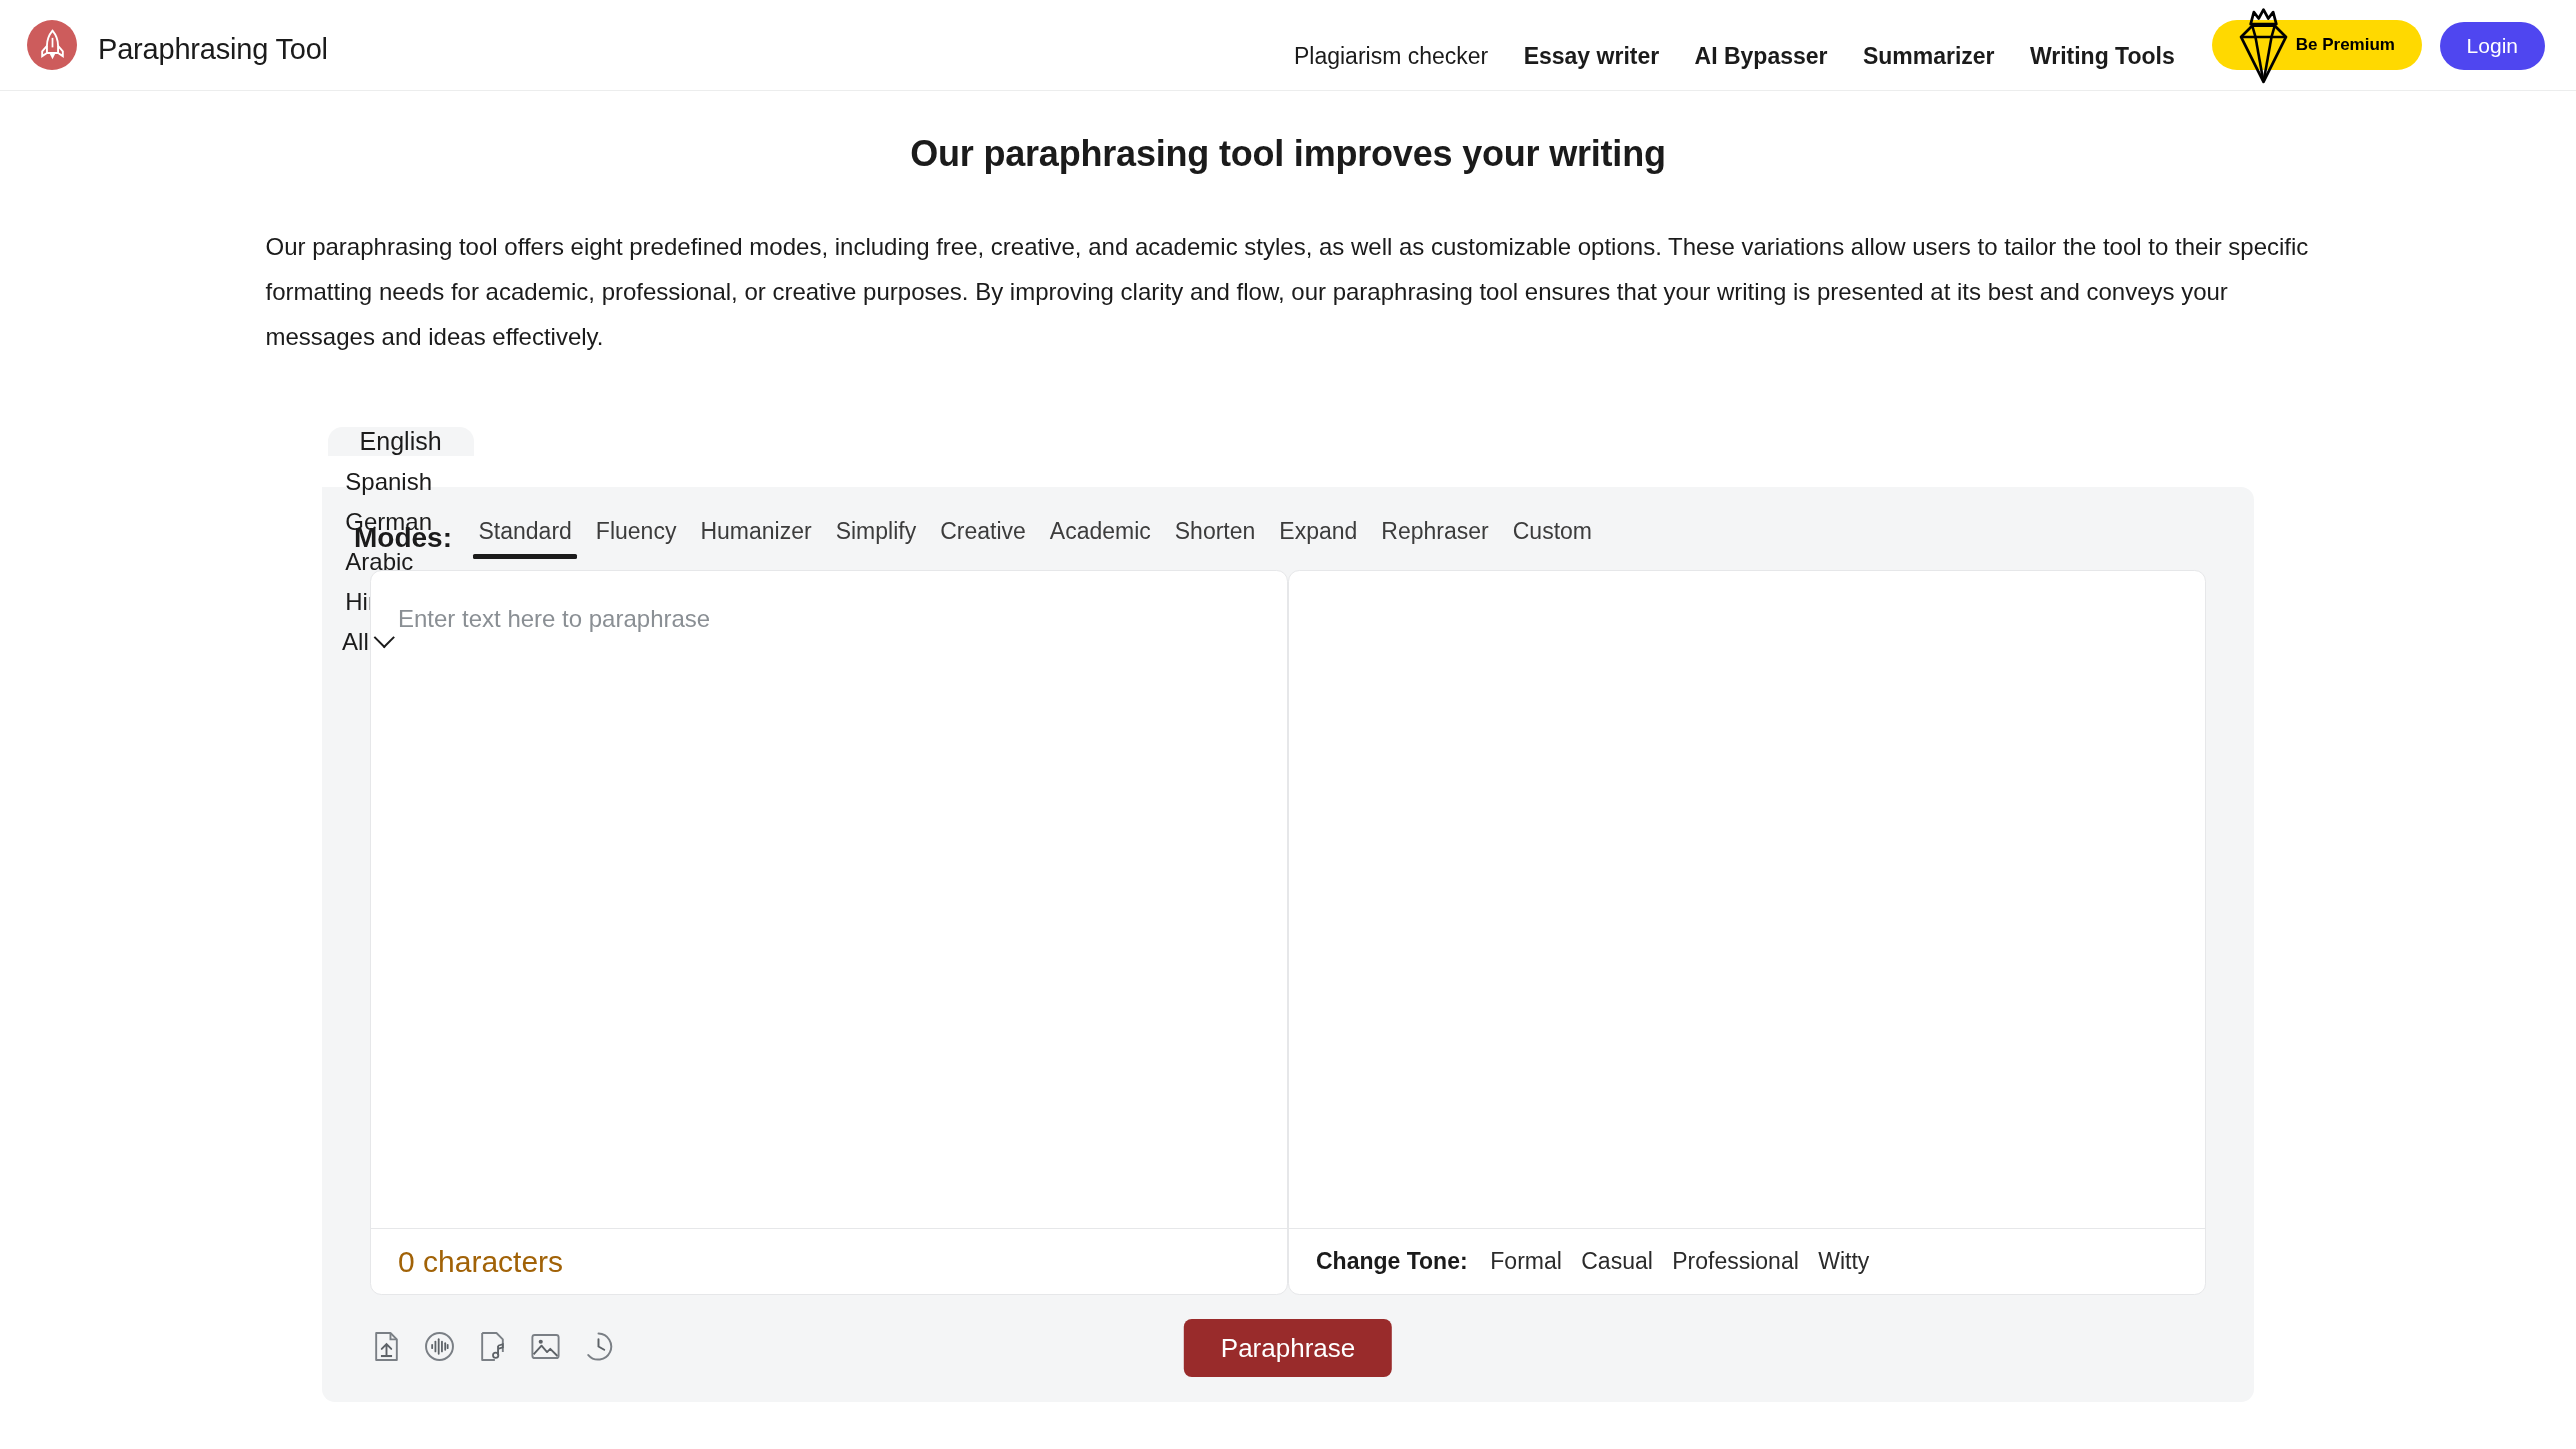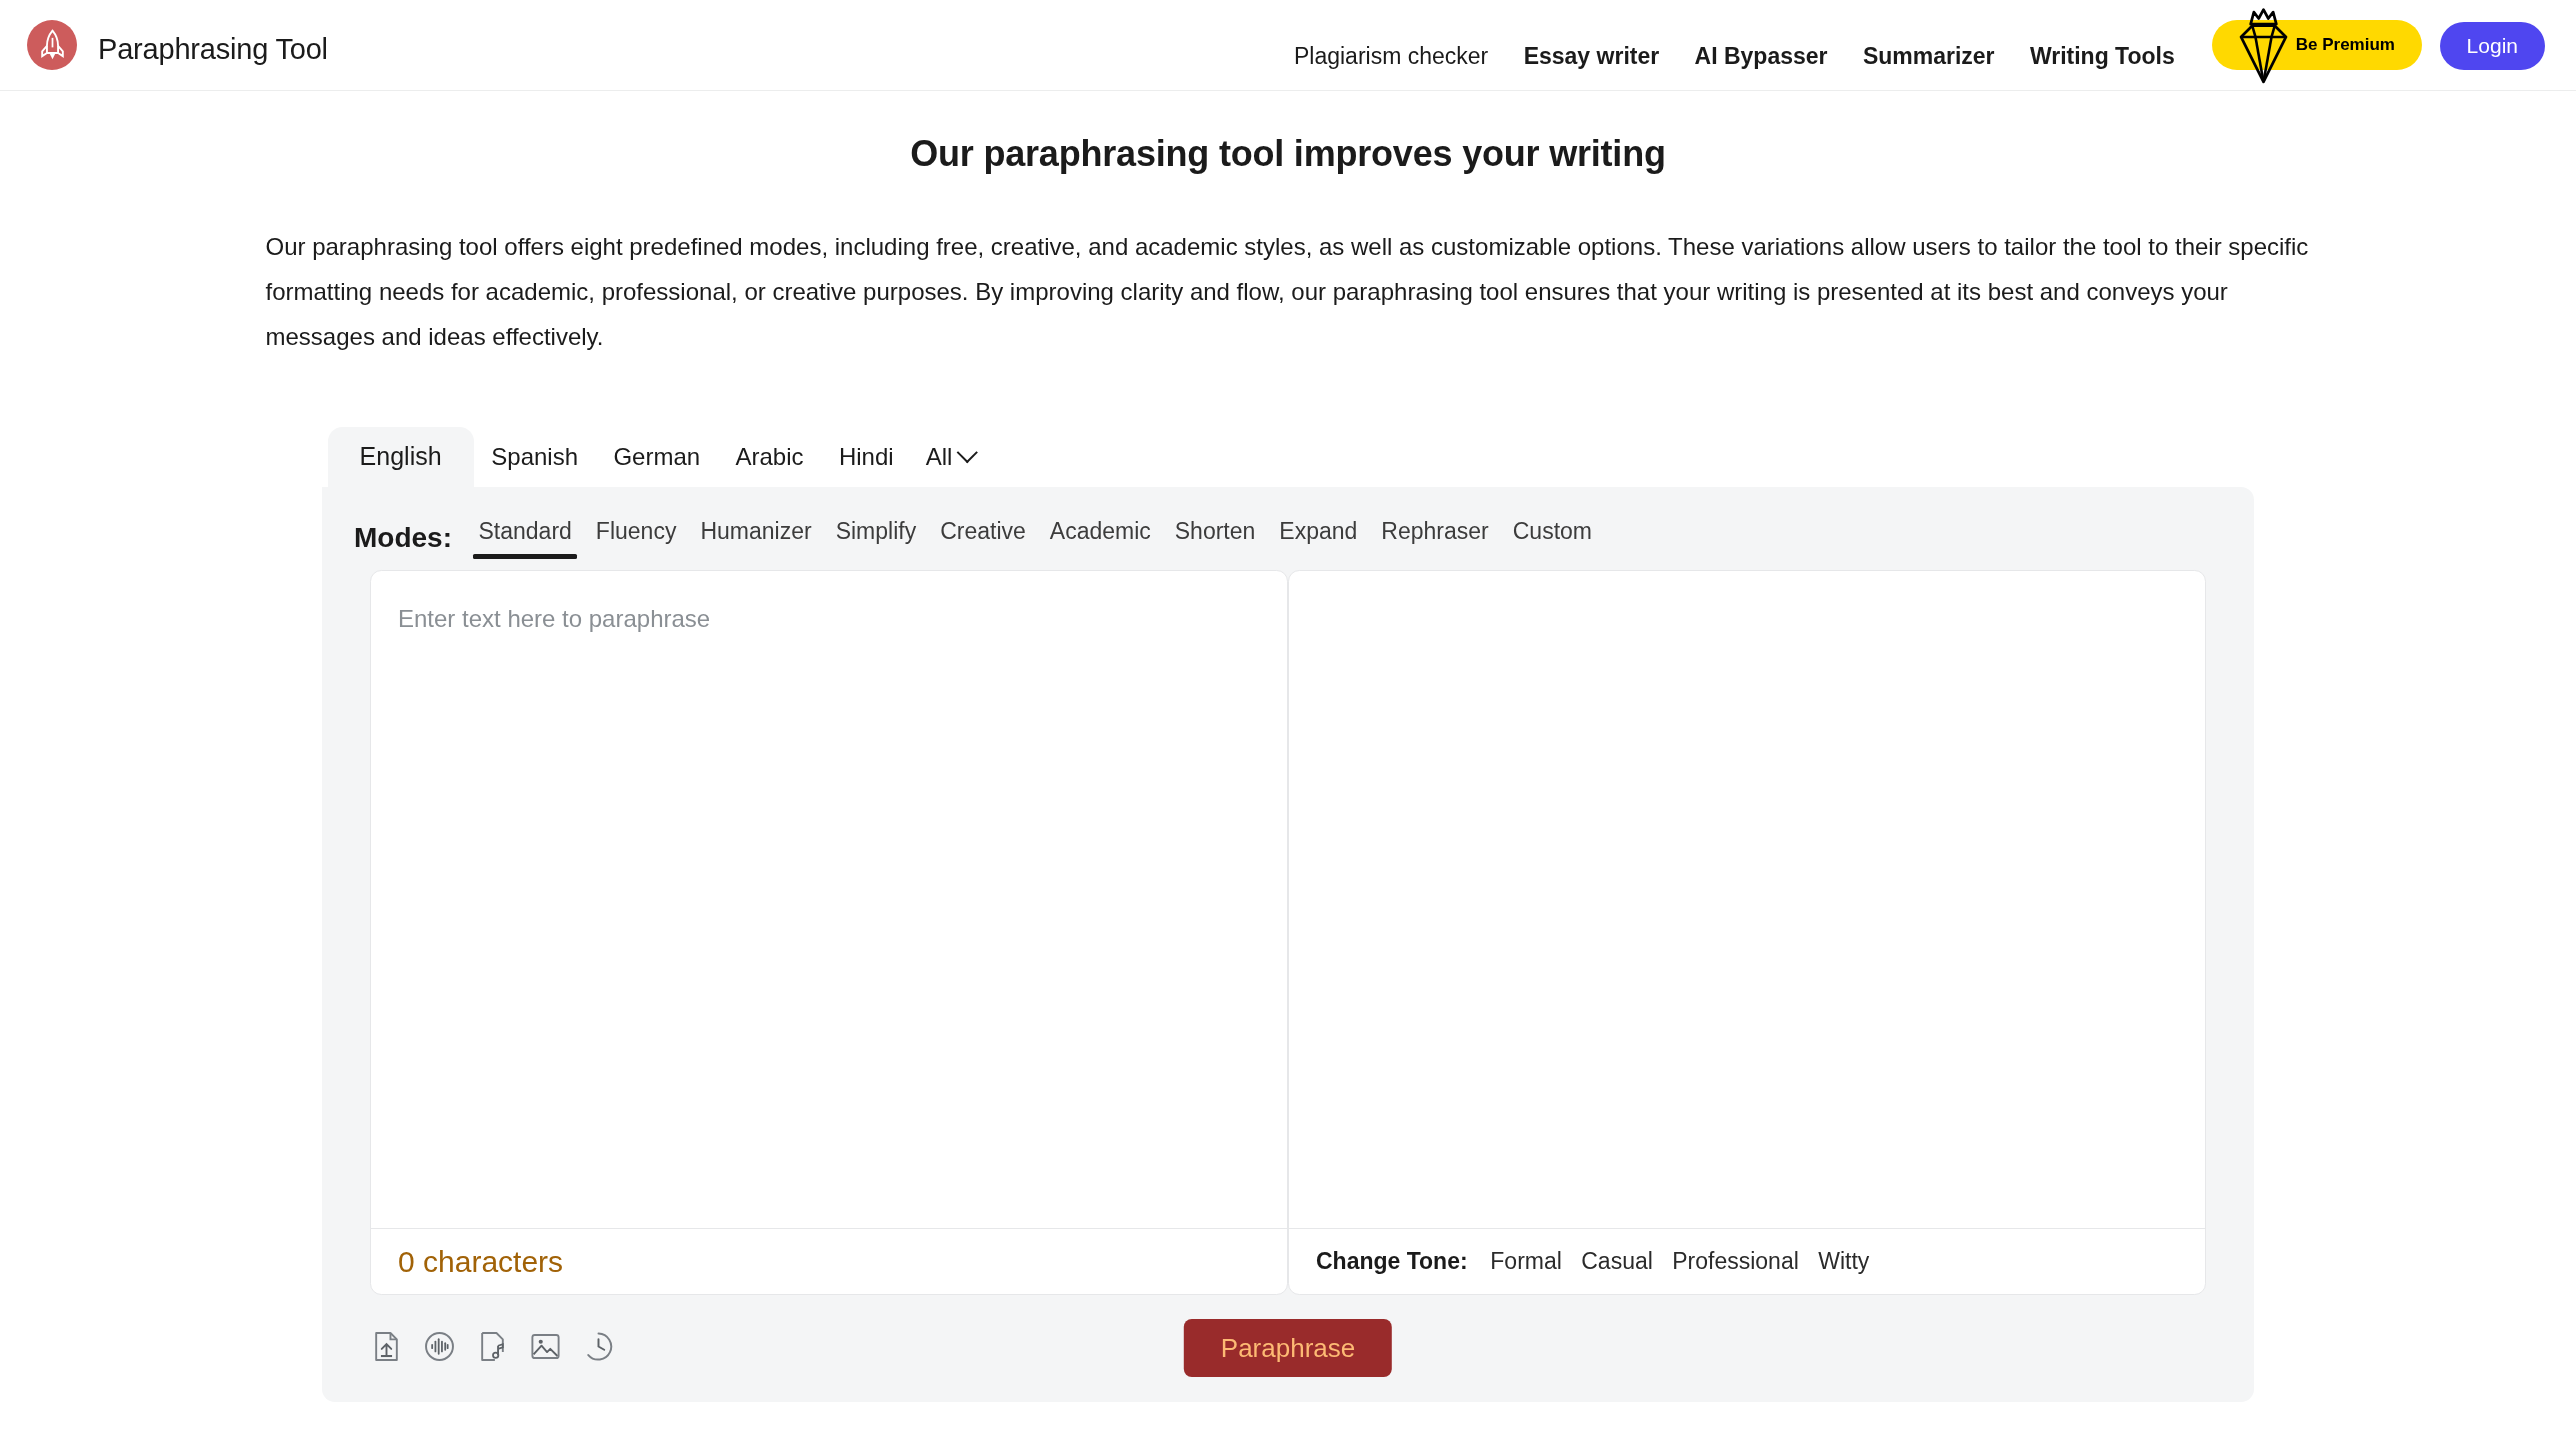--- a/index.html
+++ b/index.html
@@ -127,24 +127,25 @@
   
   .tool-wrap {
     width: 1932px;
     margin: 67px auto 0;
     position: relative;
   }
 
   
   .lang-tabs {
     display: flex;
-    align-items: flex-end;
+    align-items: flex-start;
     height: 60px;
     padding-left: 5.6px;
-    gap: 0;
+    gap: 12px;
+    flex-direction: column;
   }
   .lang-tab {
     font-size: 24px;
     color: #1b1b1b;
     padding: 0 17.7px;
     height: 60px;
     display: flex;
     align-items: center;
     cursor: pointer;
     white-space: nowrap;
@@ -268,21 +269,21 @@
     width: 32px; height: 32px;
     display: flex; align-items: center; justify-content: center;
     cursor: pointer;
   }
   .paraphrase-btn {
     position: absolute;
     left: 50%;
     transform: translateX(-50%);
     top: 24px;
     background: #992b2b;
-    color: #fdba74;
+    color: #ffffff;
     border: none;
     border-radius: 8px;
     font-size: 26px;
     padding: 0 37px;
     height: 58px;
     cursor: pointer;
     font-family: "Liberation Sans", sans-serif;
     white-space: nowrap;
   }
 </style>

